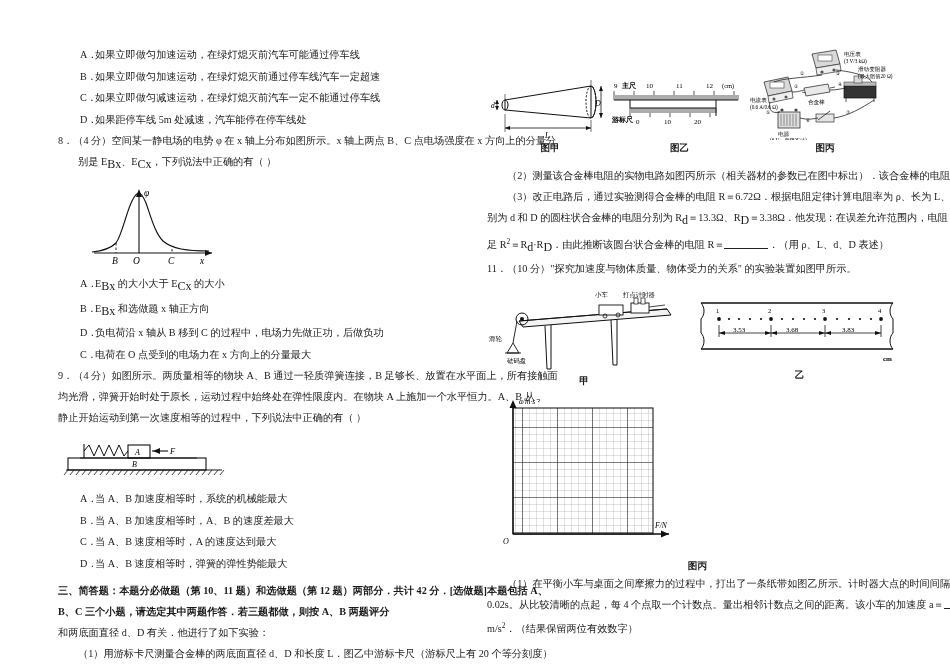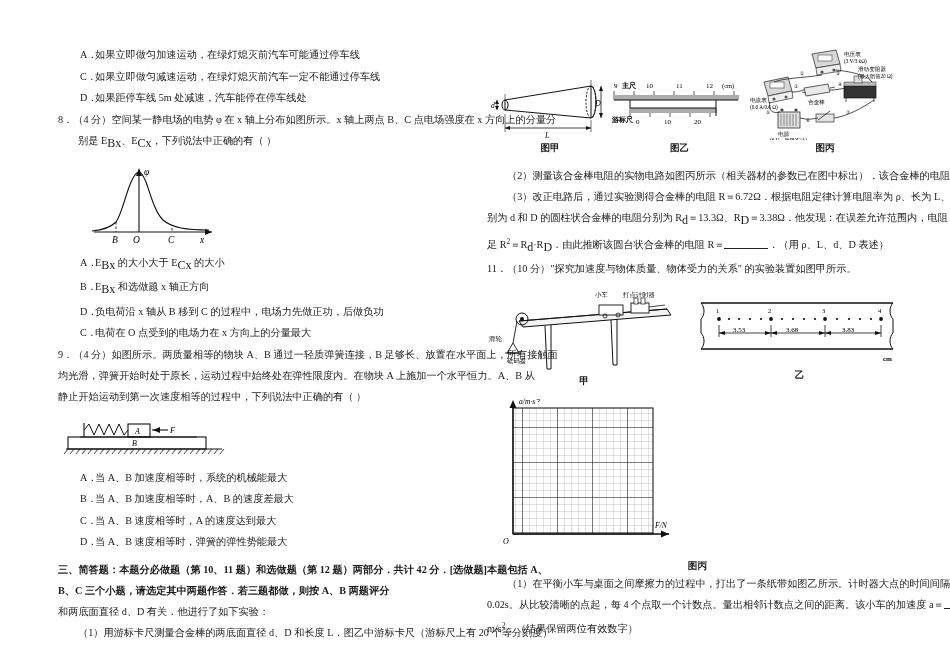--- a/index.html
+++ b/index.html
@@ -91,20 +91,23 @@
 </head>
 <body>
 
 <div class="page">
 <div class="cols">
 
   <div class="col col-left">
 
     <div class="opt">
       <span class="lbl">A．</span><span>如果立即做匀加速运动，在绿灯熄灭前汽车可能通过停车线</span>
+    </div>
+    <div class="opt">
+      <span class="lbl">B．</span><span>如果立即做匀加速运动，在绿灯熄灭前通过停车线汽车一定超速</span>
     </div>
     <div class="opt">
       <span class="lbl">C．</span><span>如果立即做匀减速运动，在绿灯熄灭前汽车一定不能通过停车线</span>
     </div>
     <div class="opt">
       <span class="lbl">D．</span><span>如果距停车线 5m 处减速，汽车能停在停车线处</span>
     </div>
 
     <div class="qline">
       <span>8．</span><span>（4 分）</span><span>空间某一静电场的电势 φ 在 x 轴上分布如图所示。x 轴上两点 B、C 点电场强度在 x 方向上的分量分</span>

